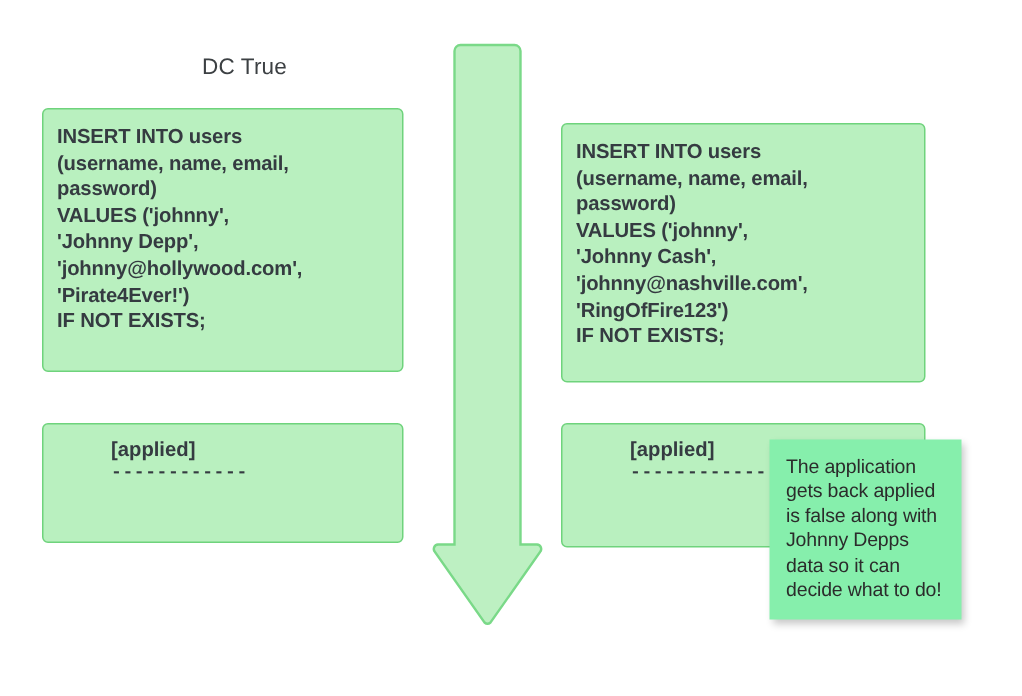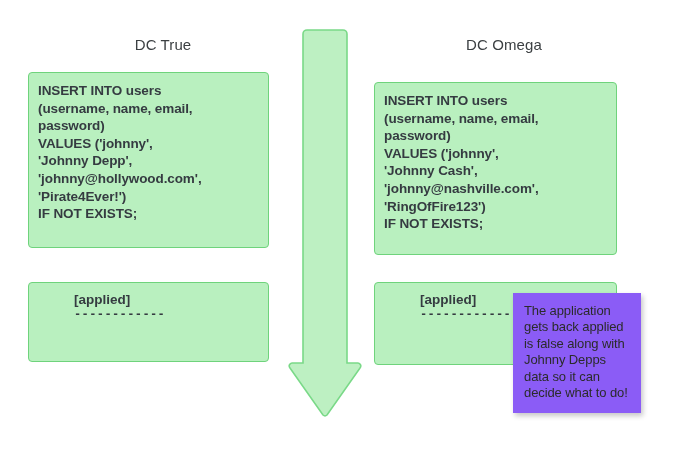--- a/index.html
+++ b/index.html
@@ -82,41 +82,40 @@
     height: 396px;
   }
 
   
   #sticky-note {
     position: absolute;
     left: 513px;
     top: 293px;
     width: 128px;
     height: 120px;
-    background: #8b5cf6;
+    background: #86efac;
     box-shadow: 2px 3px 5px rgba(0,0,0,0.22);
     box-sizing: border-box;
   }
   #sticky-note .note-text {
     padding: 10px 8px 0 11px;
     font-size: 13px;
     color: #2b2b2b;
     line-height: 16.4px;
     white-space: pre-wrap;
     letter-spacing: -0.1px;
   }
 </style>
 </head>
 <body>
 
 <div id="canvas">
 
   <div class="col-title" id="title-alpha">DC True</div>
 
-  <div class="col-title" id="title-omega">DC Omega</div>
 
   <div class="gbox" id="sql-alpha">
     <div class="sql-text">INSERT INTO users
 (username, name, email,
 password)
 VALUES ('johnny',
 'Johnny Depp',
 'johnny@hollywood.com',
 'Pirate4Ever!')
 IF NOT EXISTS;</div>

